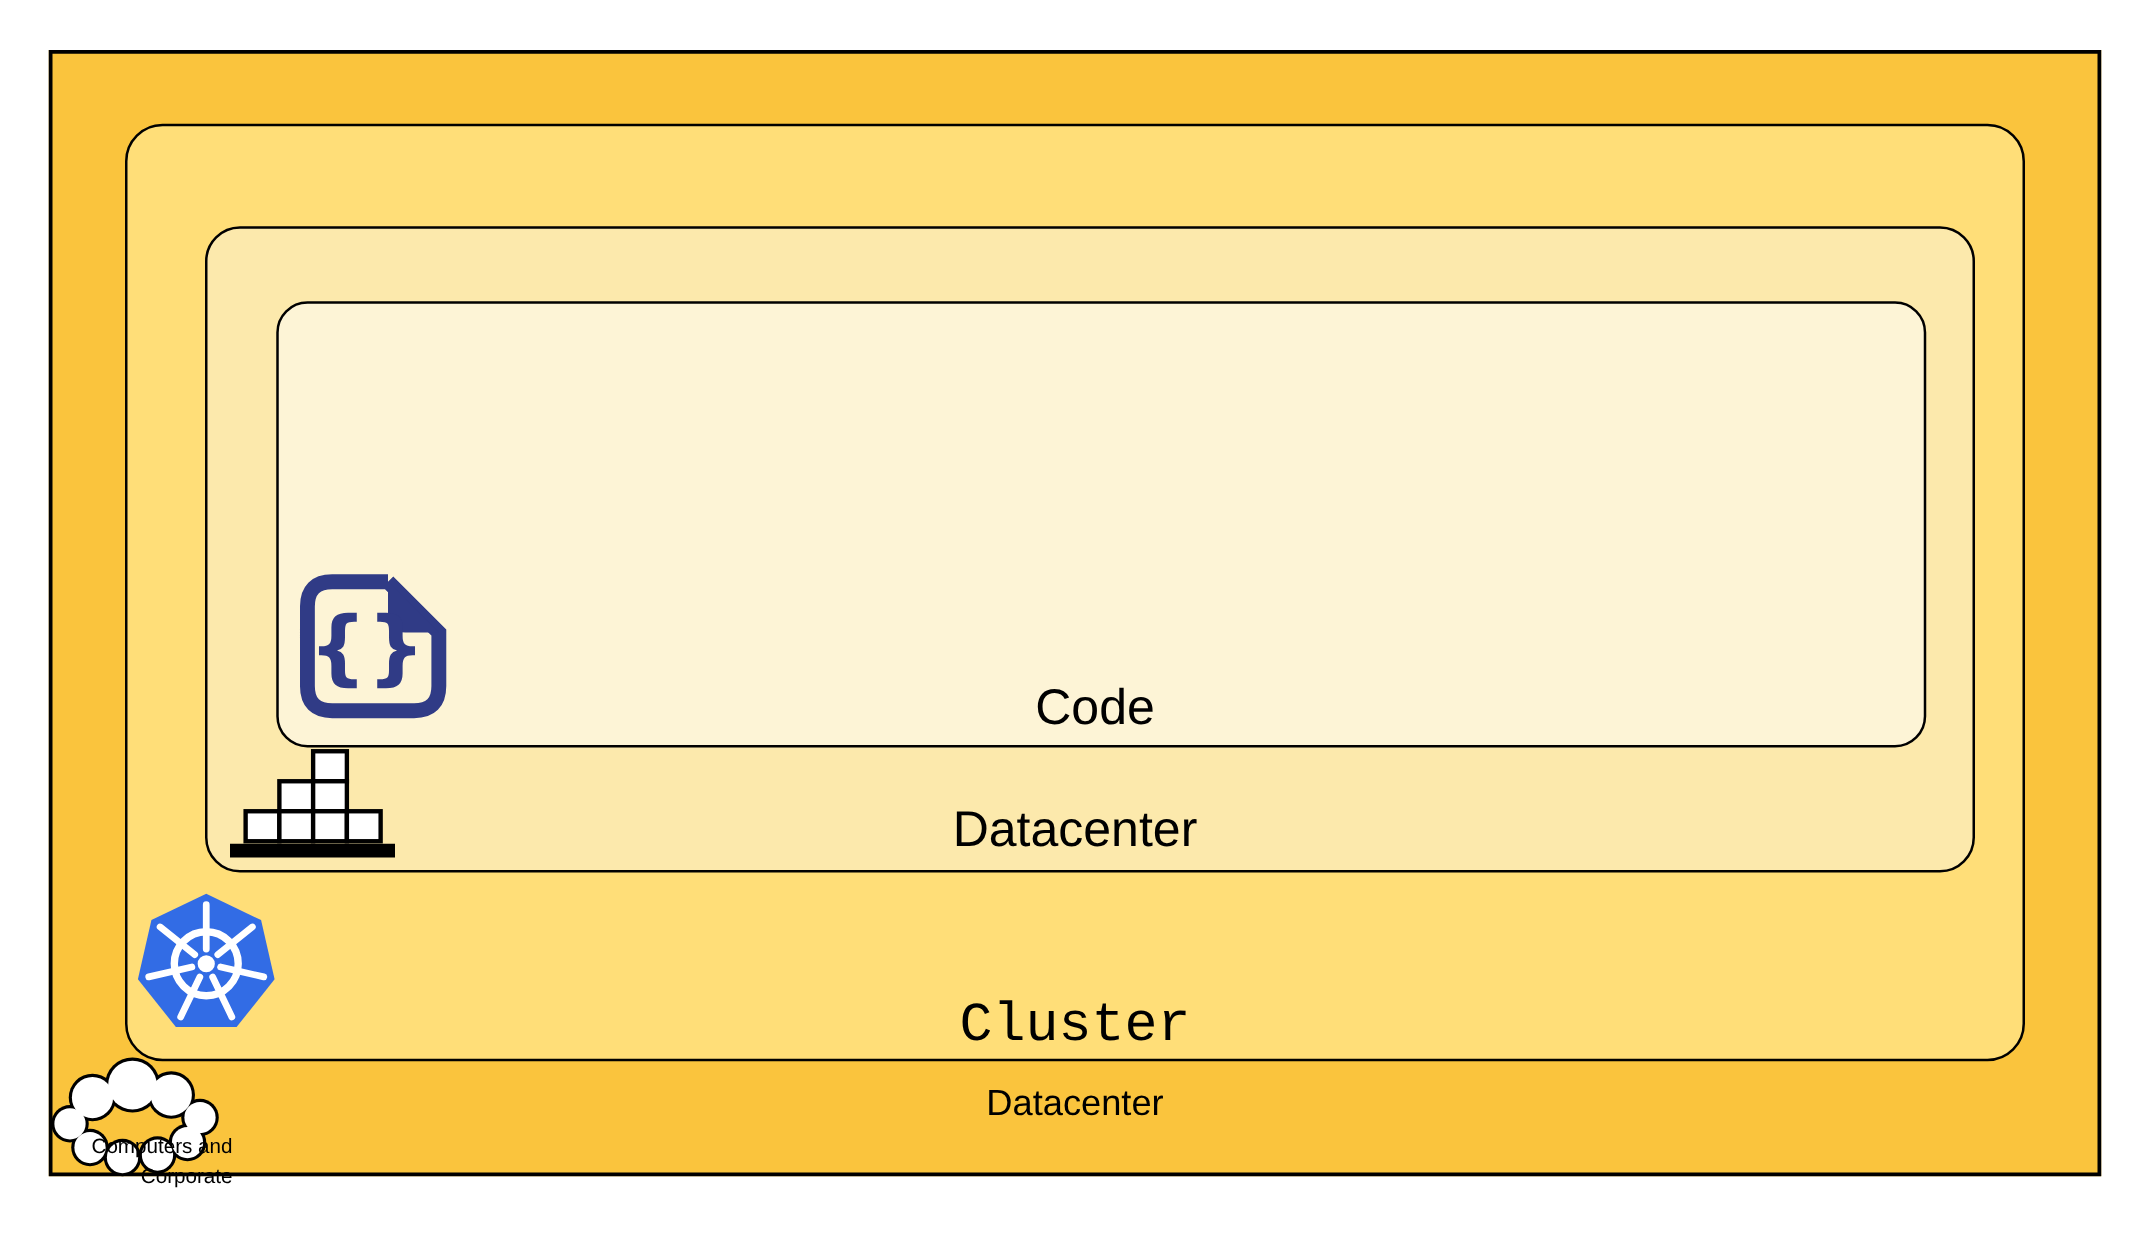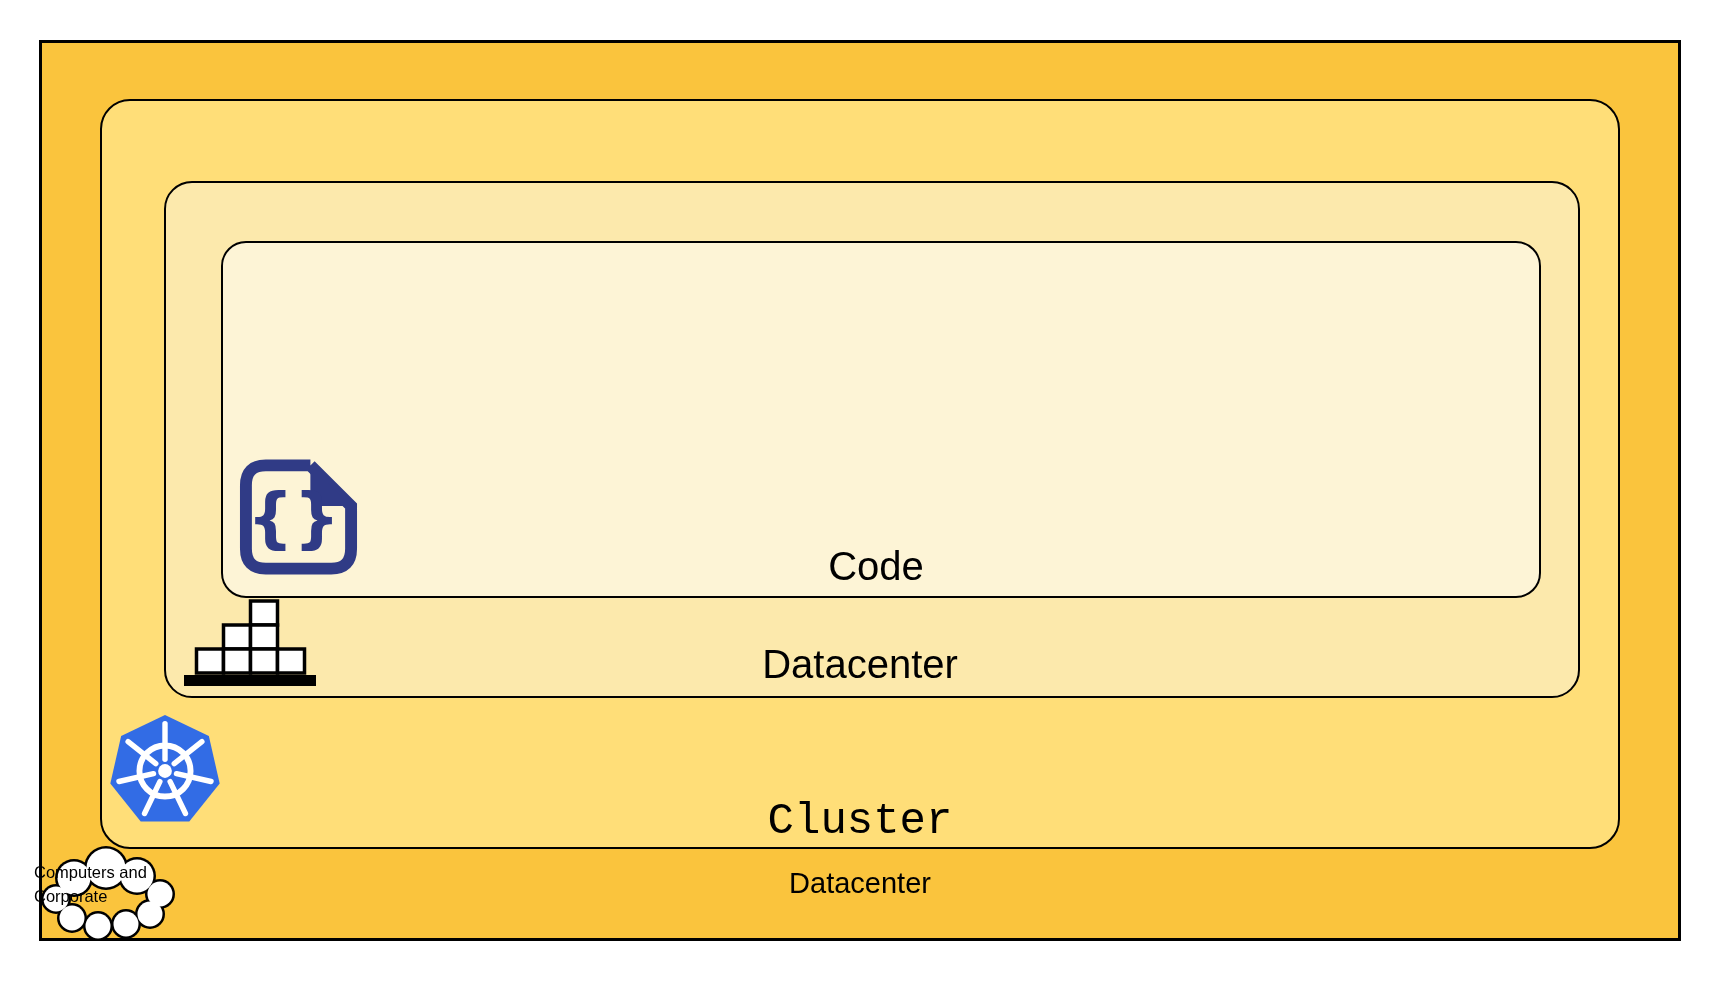--- a/index.html
+++ b/index.html
@@ -13,21 +13,21 @@
   .label{position:absolute;left:0;width:1720px;text-align:center;line-height:1.15;}
   #label-code{top:543px;font-size:40px;padding-left:16px;}
   #label-container{top:641px;font-size:40px;}
   #label-cluster{top:796px;font-size:44px;font-family:Liberation Mono, monospace;}
   #label-datacenter{top:867px;font-size:29px;line-height:33px;}
   .icon{position:absolute;}
   #icon-code-file{left:237px;top:456px;}
   #icon-container-stack{left:184px;top:599px;}
   #icon-kubernetes{left:106px;top:712px;}
   #cloud-callout{left:34px;top:844px;}
-  #cloud-text{position:absolute;left:34px;top:836px;width:152px;text-align:left;
+  #cloud-text{position:absolute;left:34px;top:881px;width:152px;text-align:right;
               font-size:16.5px;line-height:24px;padding-top:24px;box-sizing:border-box;}
 </style>
 </head>
 <body>
 
 <div class="layer" id="layer-datacenter" style="background-color: rgb(250, 196, 61);"></div>
 <div class="layer" id="layer-cluster" style="background-color: rgb(255, 222, 120);"></div>
 <div class="layer" id="layer-container" style="background-color: rgb(252, 233, 172);"></div>
 <div class="layer" id="layer-code" style="background-color: rgb(253, 244, 214);"></div>
 

